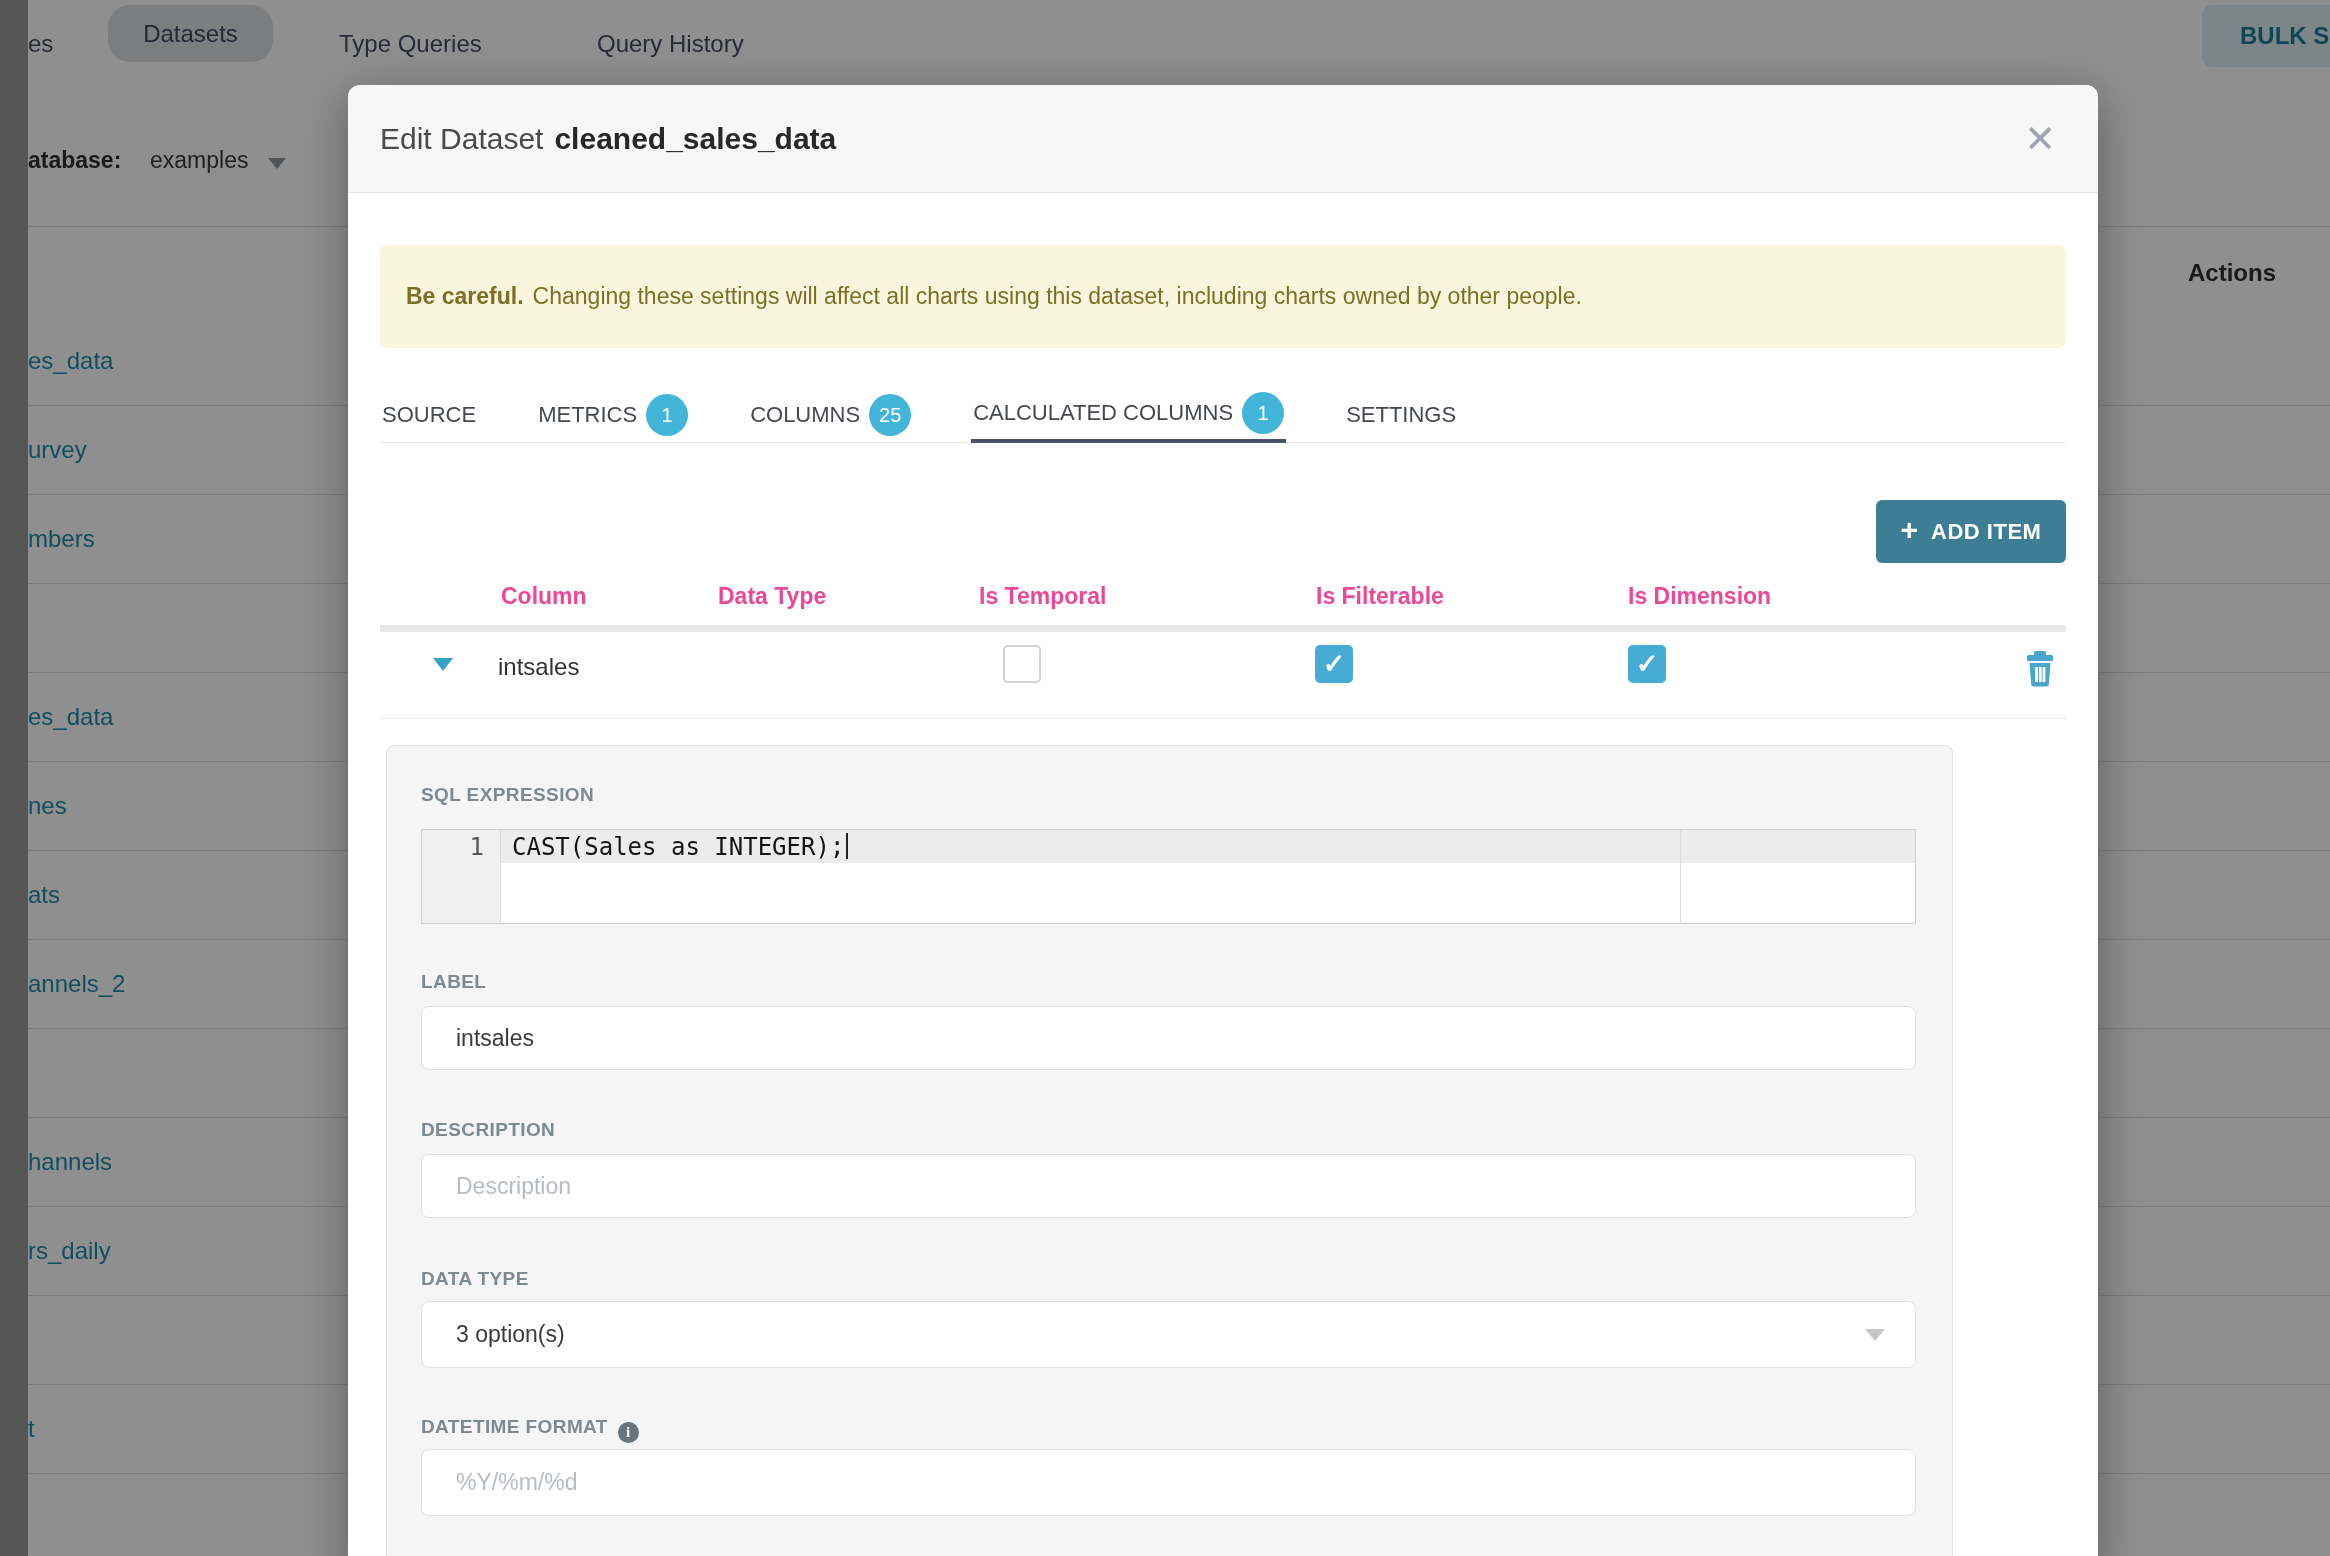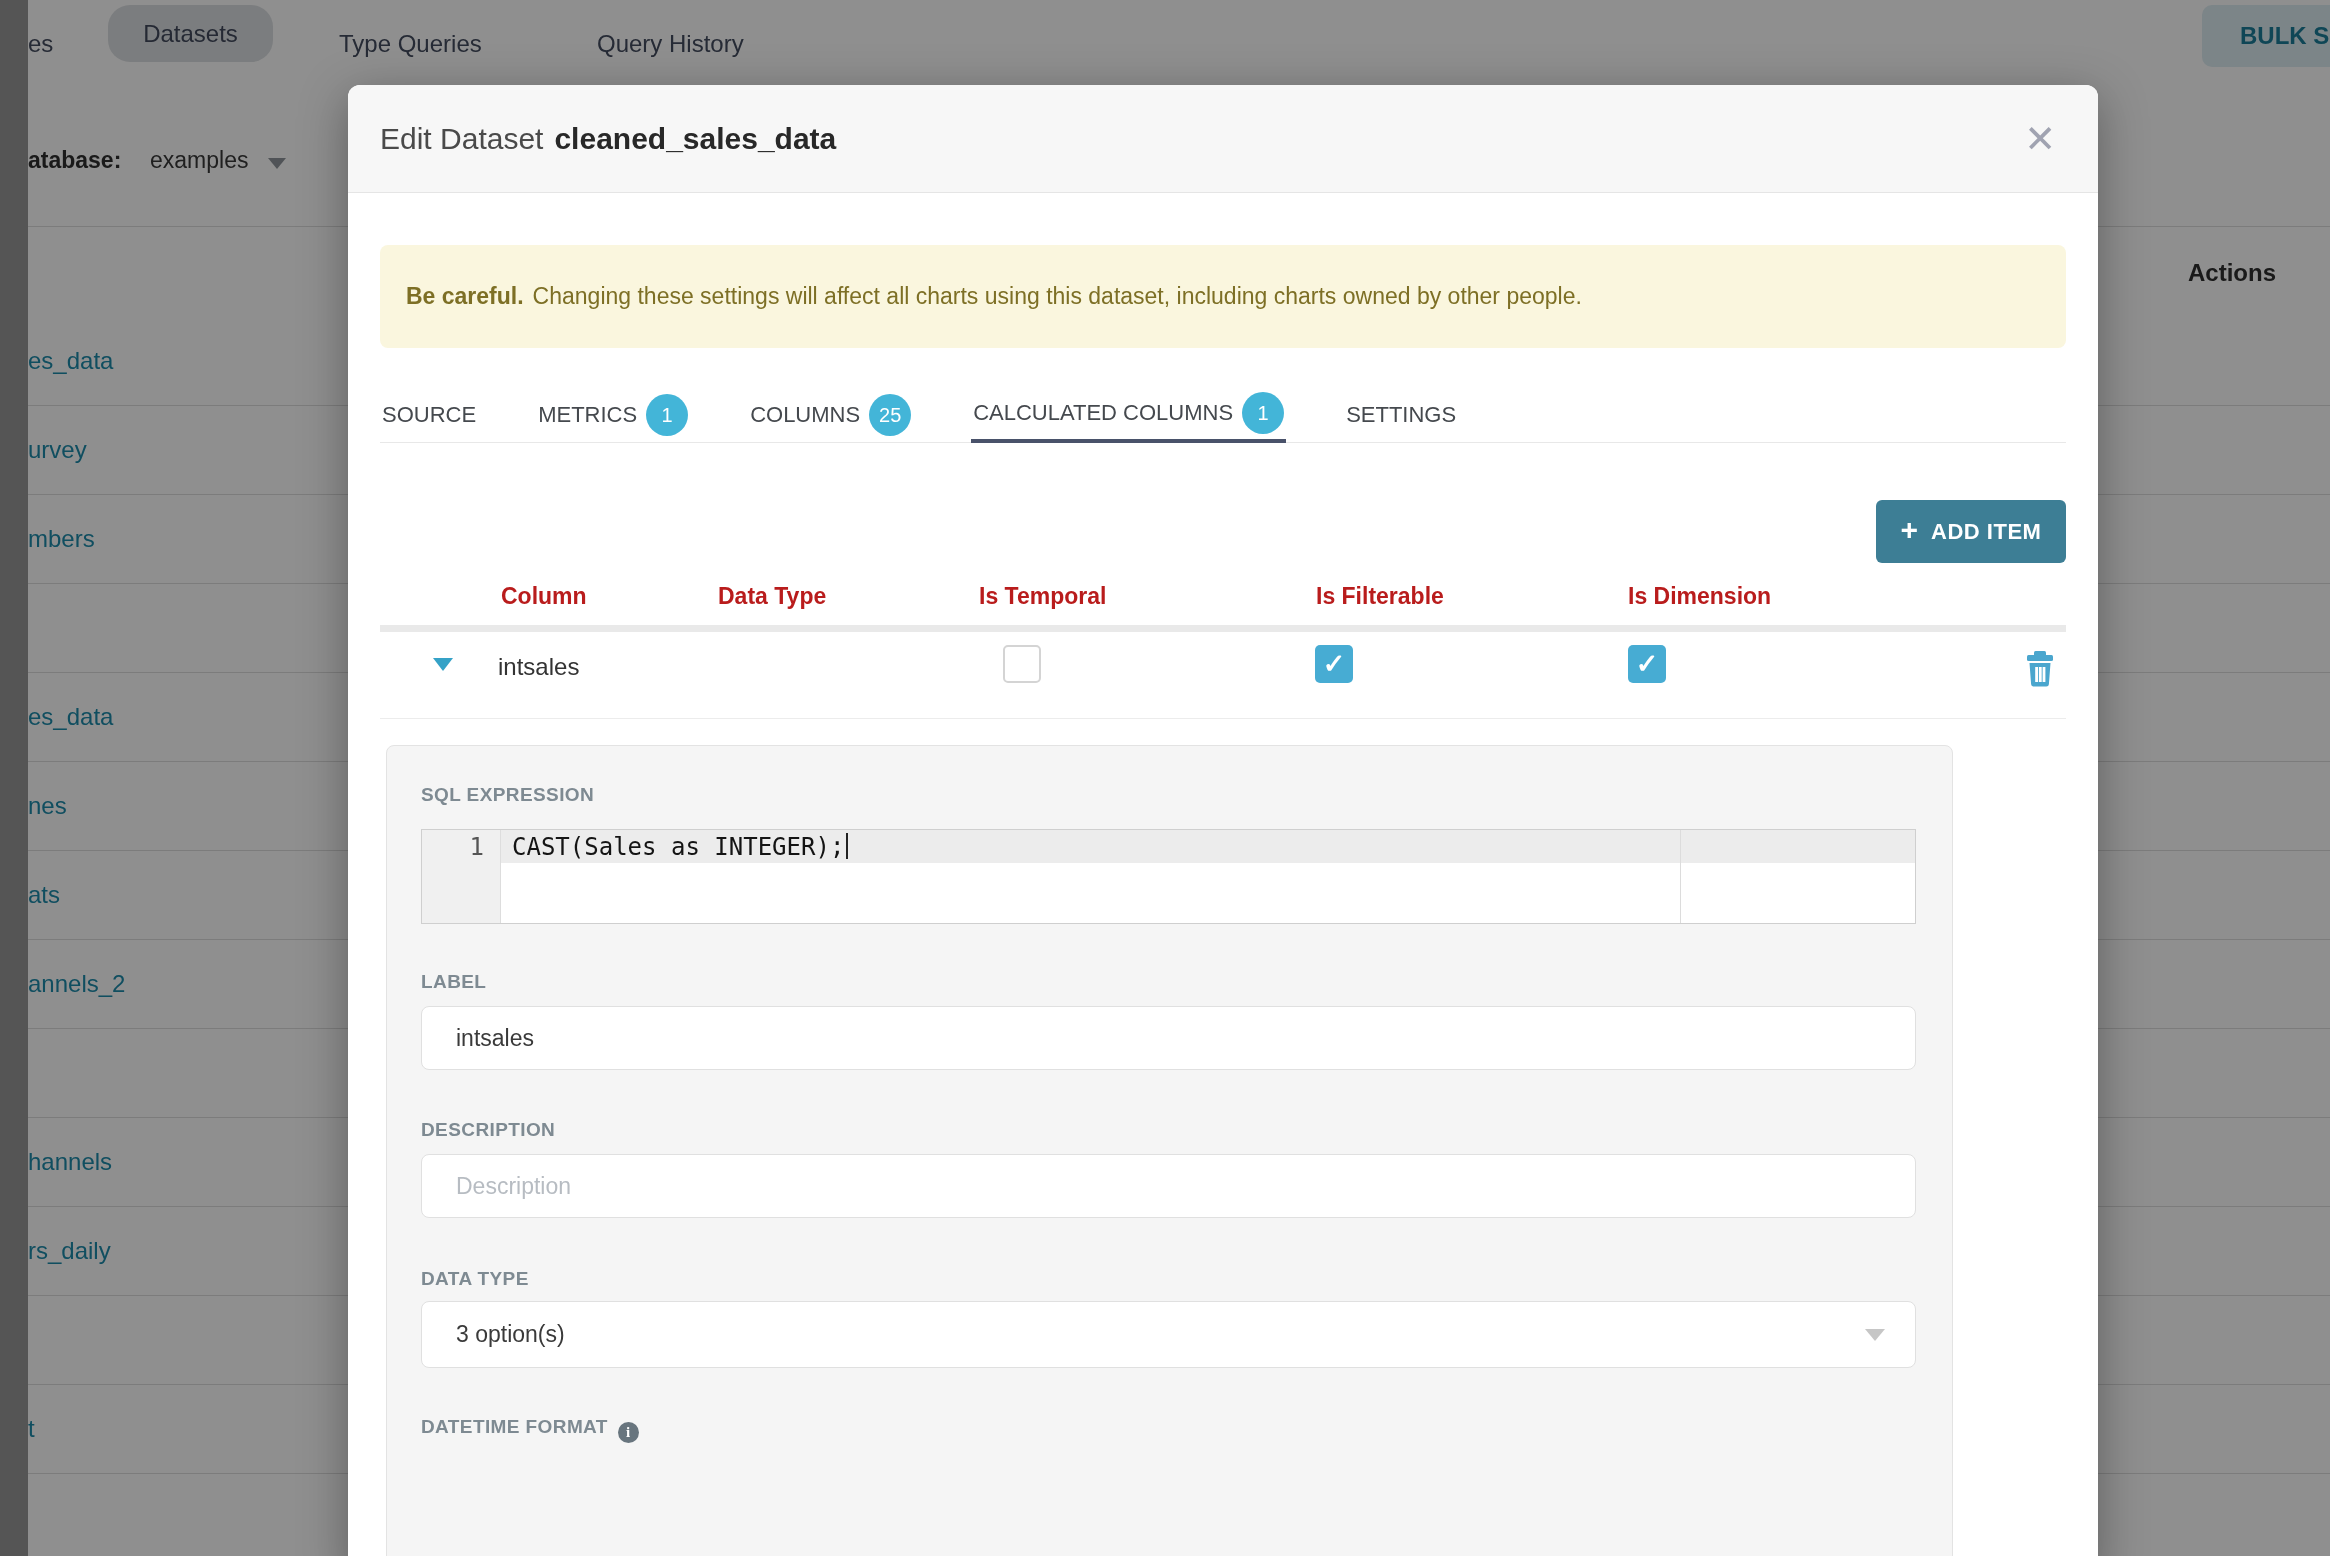--- a/index.html
+++ b/index.html
@@ -71,21 +71,21 @@
     background:var(--badge-bg,#43B5D8); color:#fff; font-size:20px;
     display:flex; align-items:center; justify-content:center;
   }
   .modal-add-item {
     position:absolute; left:1528px; top:415px; width:190px; height:63px;
     background:var(--add-item-bg,#3D7E95); border-radius:6px; color:#fff; cursor:pointer;
     display:flex; align-items:center; justify-content:center; gap:13px;
   }
   .modal-add-item .plus { font-size:30px; font-weight:bold; line-height:1; margin-top:-3px; }
   .modal-add-item .ai-label { font-size:22px; font-weight:bold; letter-spacing:0.5px; white-space:nowrap; }
-  .cols-header span { position:absolute; top:498px; font-size:23px; font-weight:bold; color:#b91c1c; }
+  .cols-header span { position:absolute; top:498px; font-size:23px; font-weight:bold; color:#ec4899; }
   .ch-0 { left:153px; } .ch-1 { left:370px; } .ch-2 { left:631px; } .ch-3 { left:968px; } .ch-4 { left:1280px; }
   .cols-divider { position:absolute; left:32px; top:540px; width:1686px; height:7px; background:#E9E9E9; }
   .row-caret {
     position:absolute; left:85px; top:573px; width:0; height:0; cursor:pointer;
     border-left:10px solid transparent; border-right:10px solid transparent; border-top:13px solid #35A2C7;
   }
   .row-name { position:absolute; left:150px; top:568px; font-size:24px; color:#333; }
   .checkbox { position:absolute; top:560px; width:38px; height:38px; border-radius:5px; cursor:pointer;
     background:#fff; border:2px solid #D4D4D4; }
   .checkbox.cb-temporal { left:655px; }
@@ -262,16 +262,17 @@
       <span class="f-label fl-desc">DESCRIPTION</span>
       <input class="f-input fi-desc" placeholder="Description" style="">
 
       <span class="f-label fl-dtype">DATA TYPE</span>
       <div class="f-select">
         <span>3 option(s)</span>
         <span class="select-caret"></span>
       </div>
 
       <span class="f-label fl-dtfmt"><span>DATETIME FORMAT</span><span class="info-icon">i</span></span>
+      <input class="f-input fi-dtfmt" placeholder="%Y/%m/%d" style="">
 
     </div>
   </div>
 </div>
 
 </body></html>

